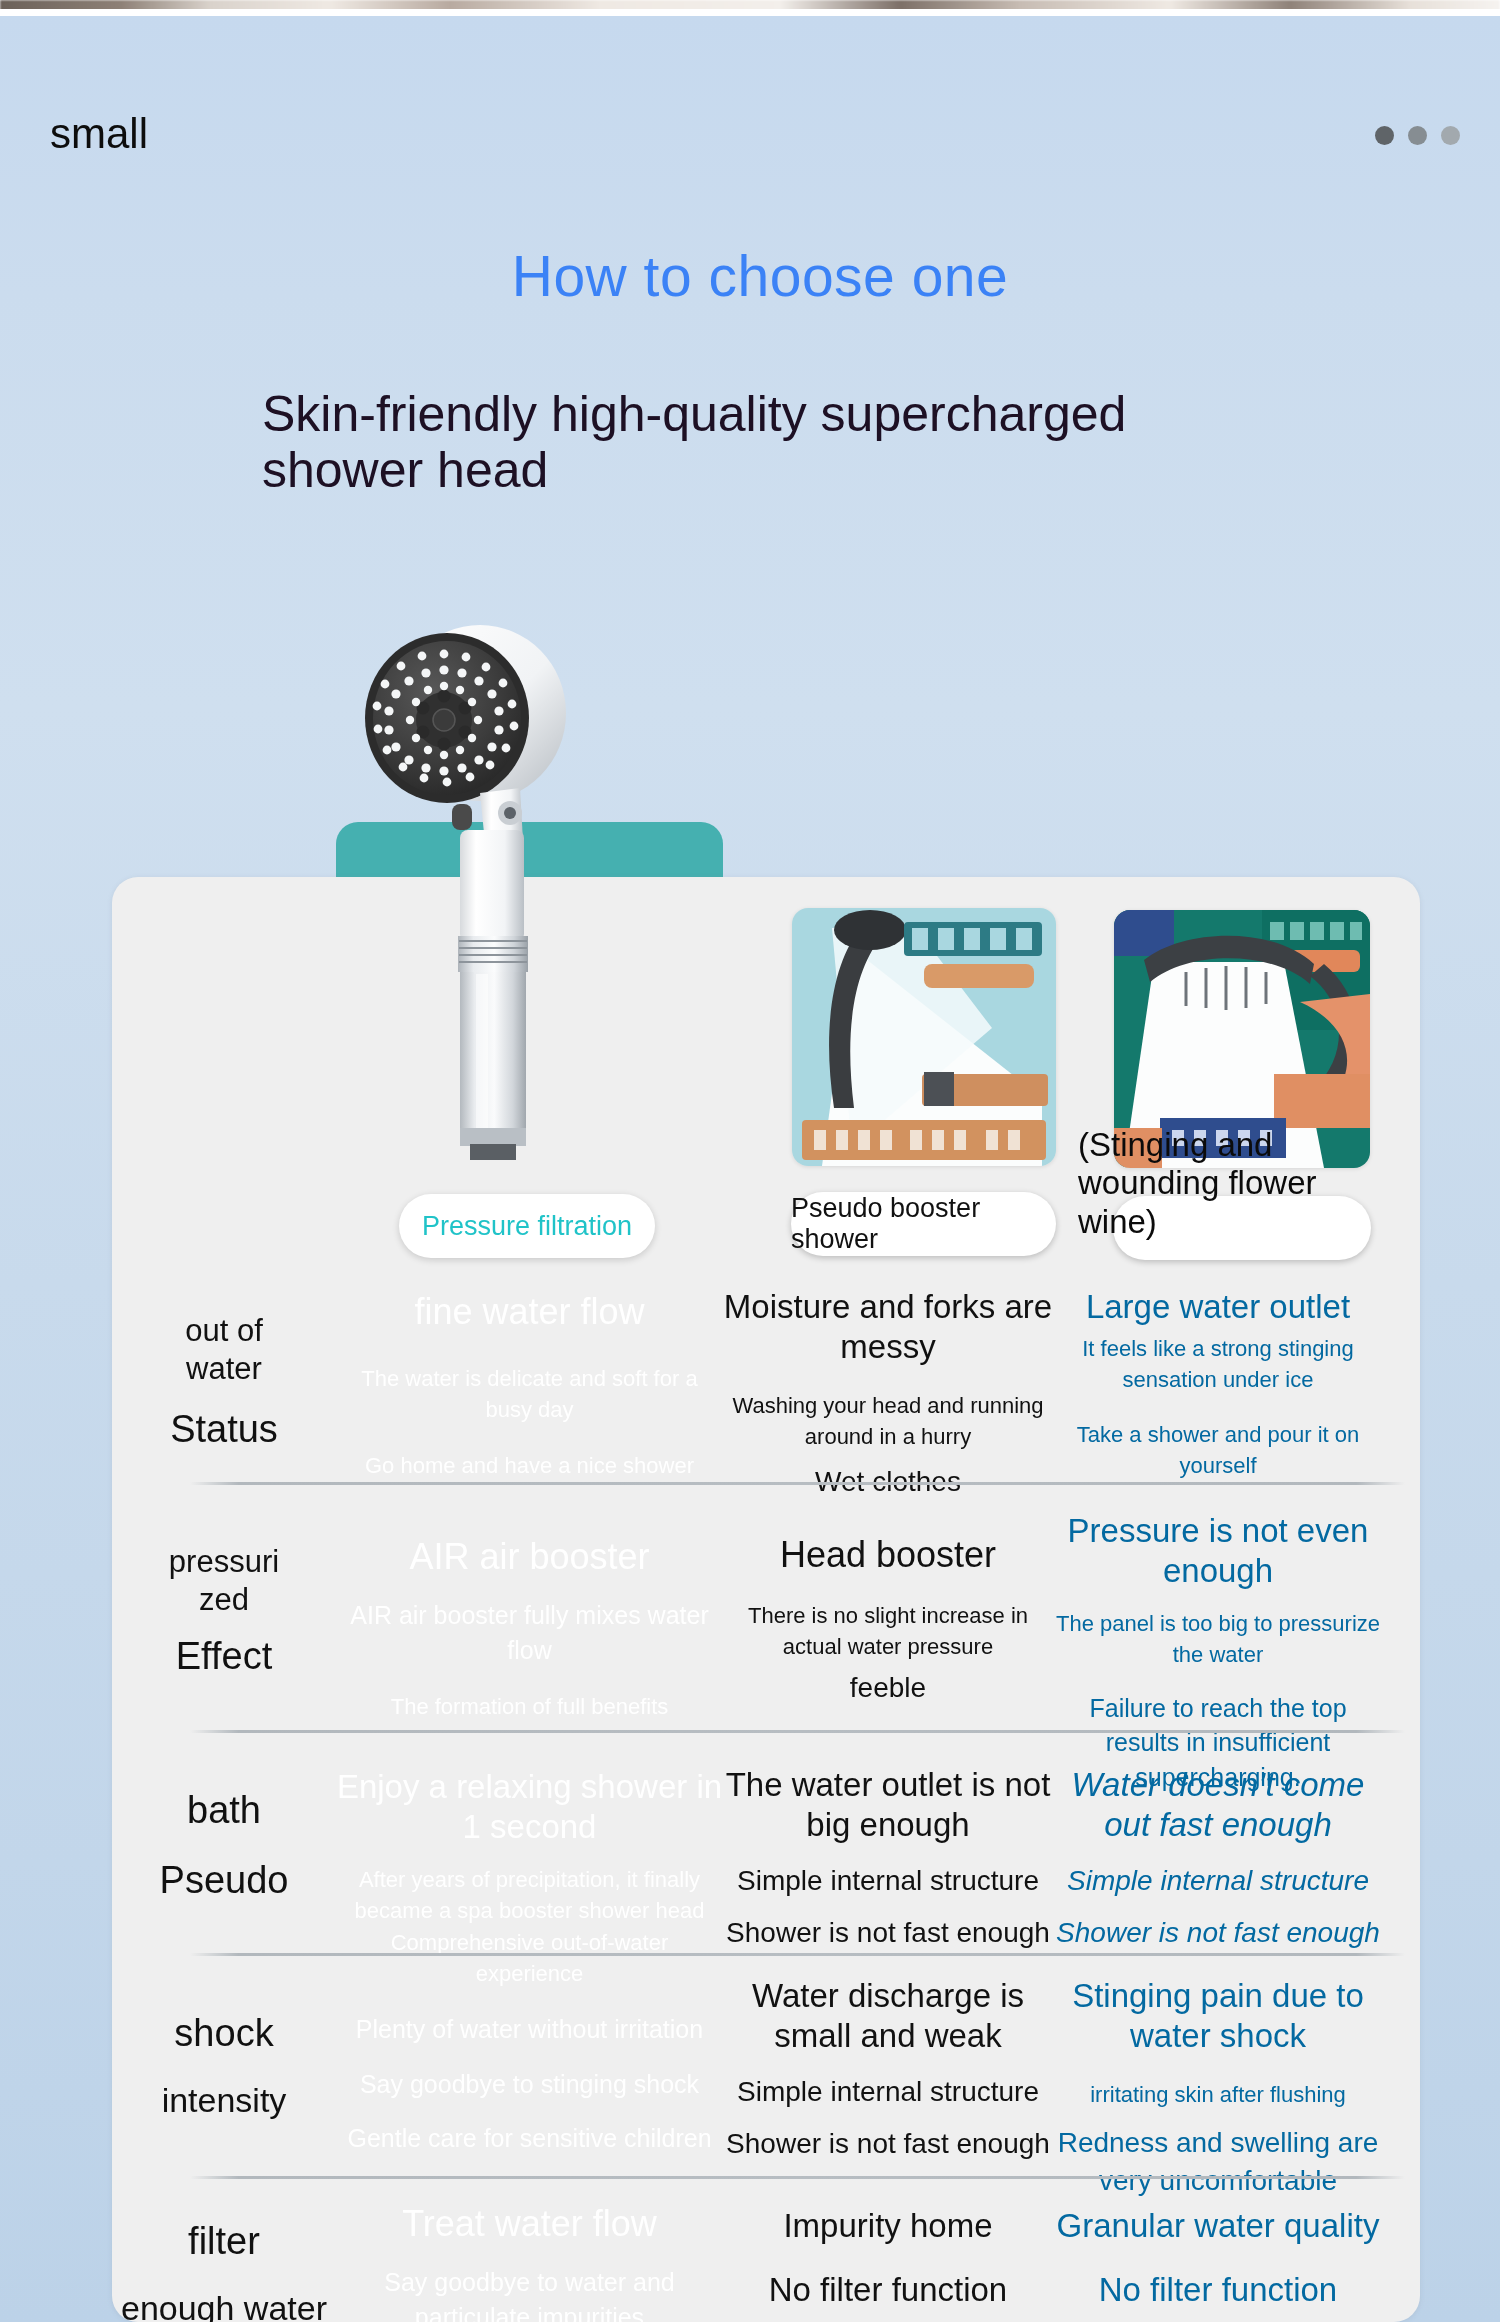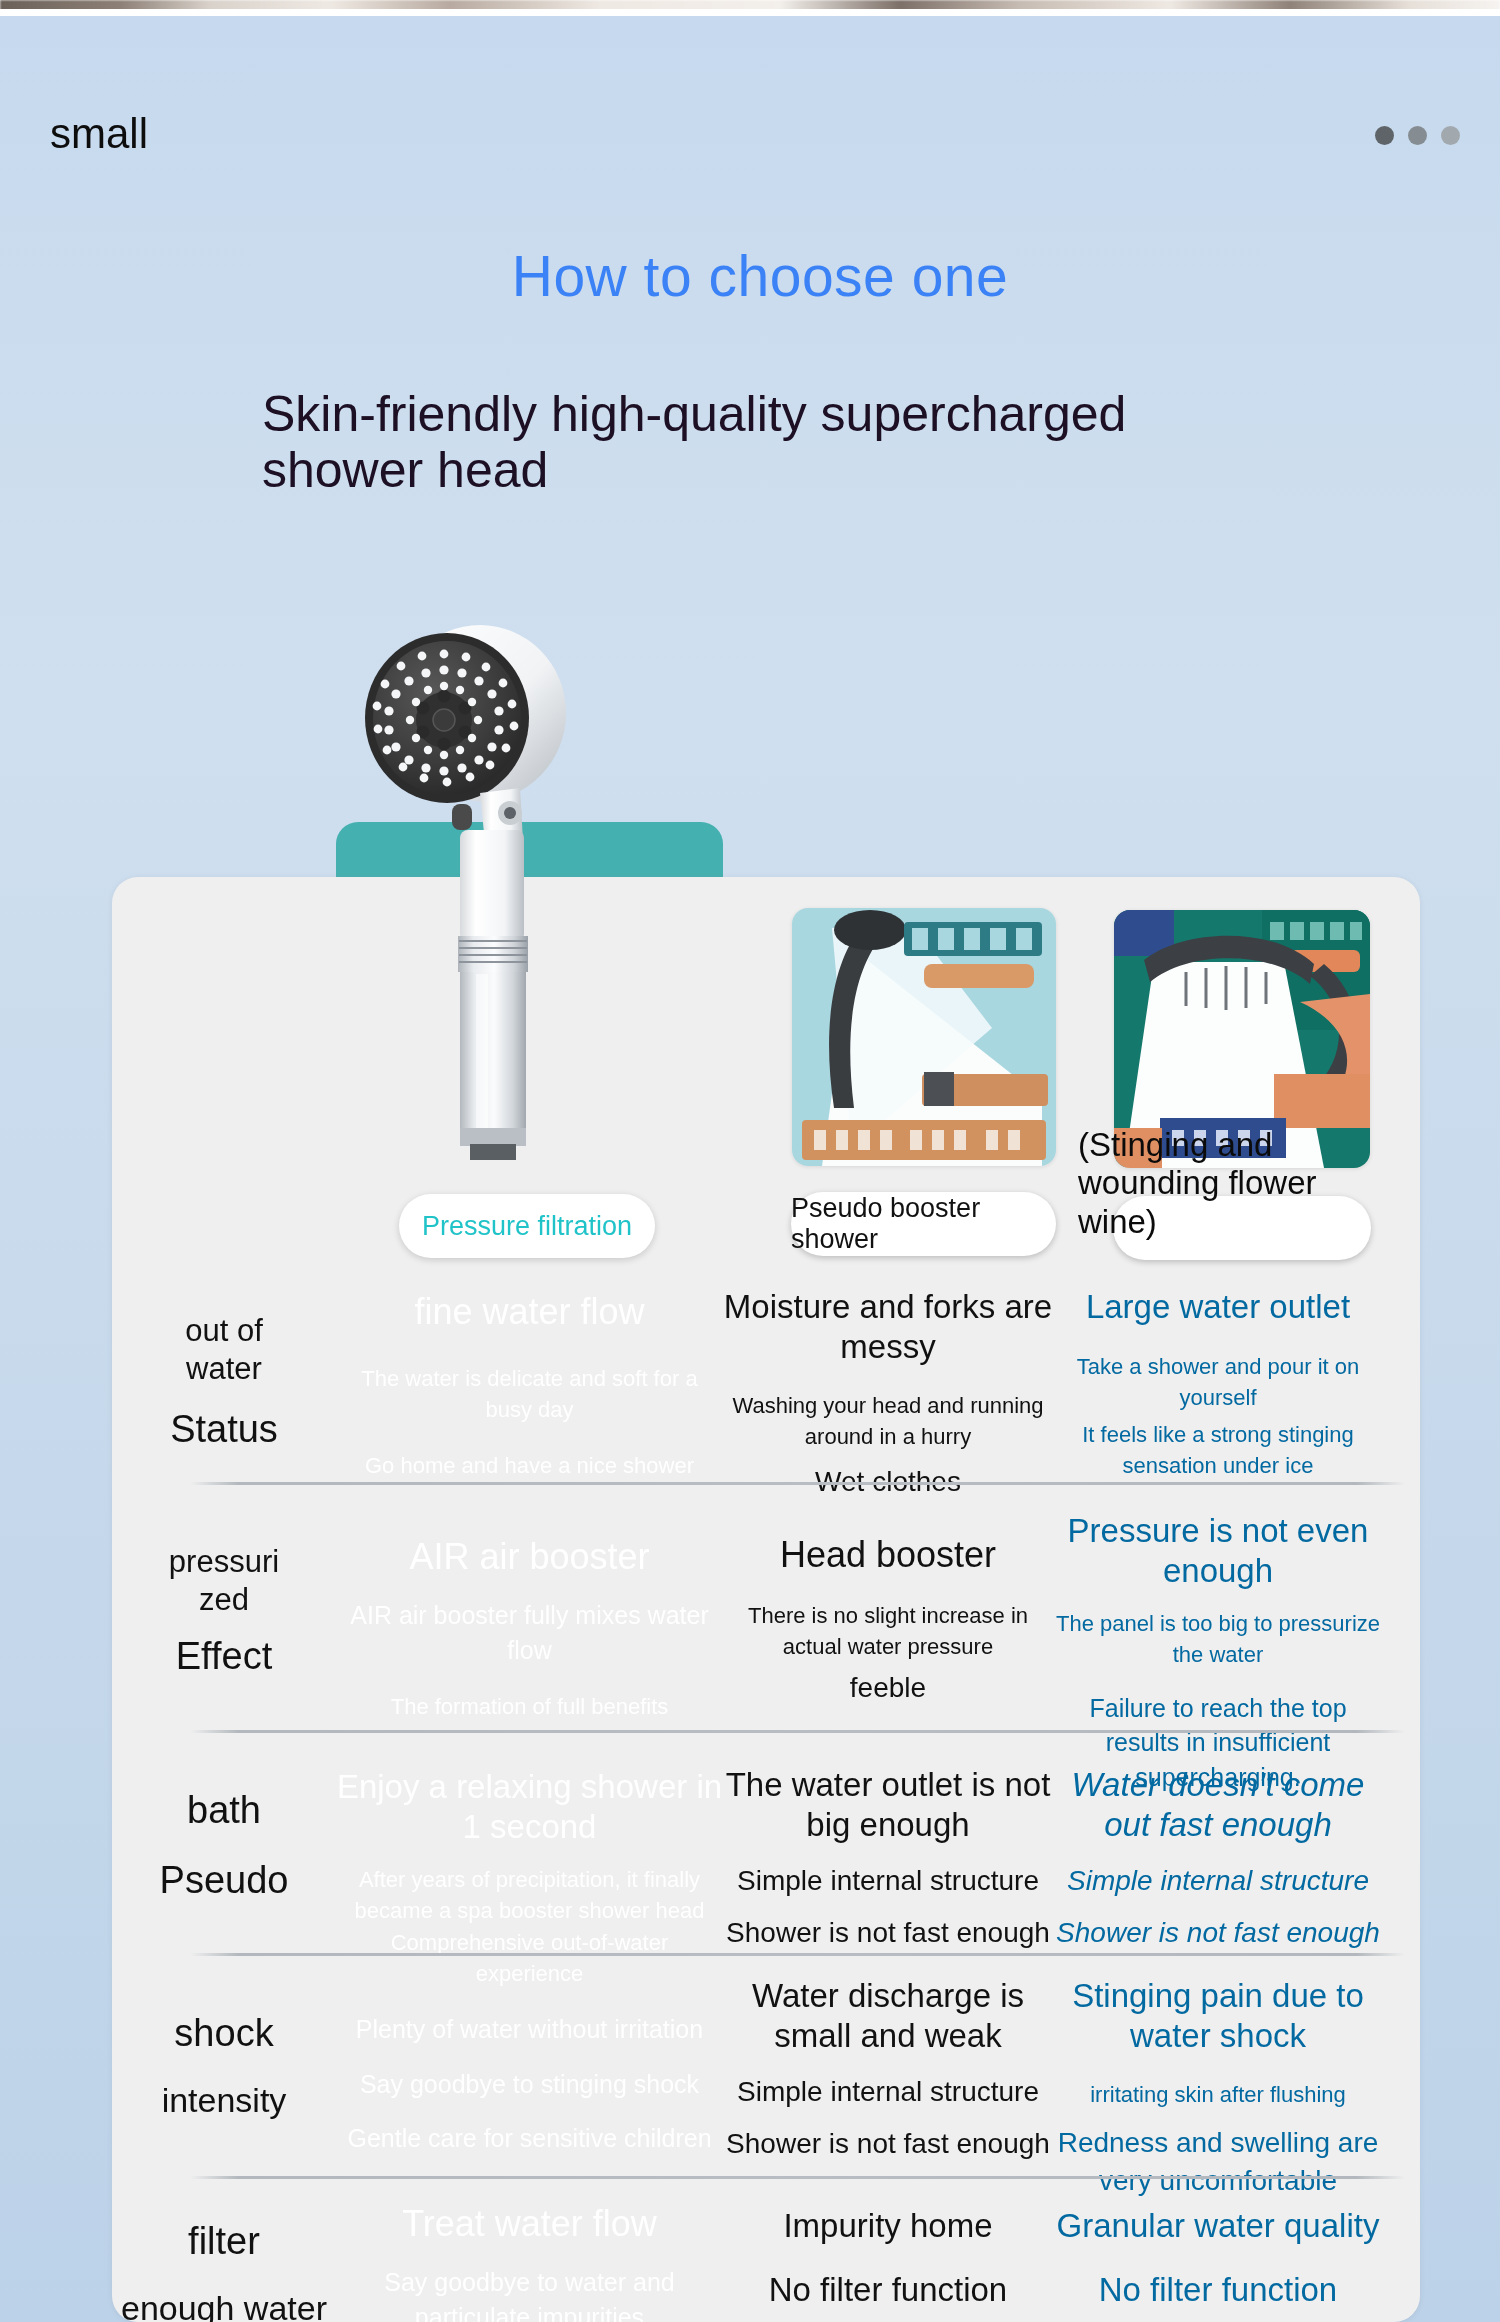--- a/index.html
+++ b/index.html
@@ -348,22 +348,22 @@
       <div class="sub mt30">The water is delicate and soft for a busy day</div>
       <div class="sub mt24">Go home and have a nice shower</div>
     </div>
     <div class="cellC" style="top:-3px;">
       <div class="hd">Moisture and forks are messy</div>
       <div class="sub mt24">Washing your head and running around in a hurry</div>
       <div class="sub lg mt10">Wet clothes</div>
     </div>
     <div class="cellD" style="top:-3px;">
       <div class="hd">Large water outlet</div>
+      <div class="sub mt6">It feels like a strong stinging sensation under ice</div>
       <div class="sub mt24">Take a shower and pour it on yourself</div>
-      <div class="sub mt6">It feels like a strong stinging sensation under ice</div>
     </div>
   </div>
   <div class="sep" style="top:1482px;"></div>
 
   <div class="row" style="top:1505px;height:215px;">
     <div class="cellA" style="top:38px;">
       <div class="lbl">pressuri</div>
       <div class="lbl">zed</div>
       <div class="lbl big mt14">Effect</div>
     </div>

